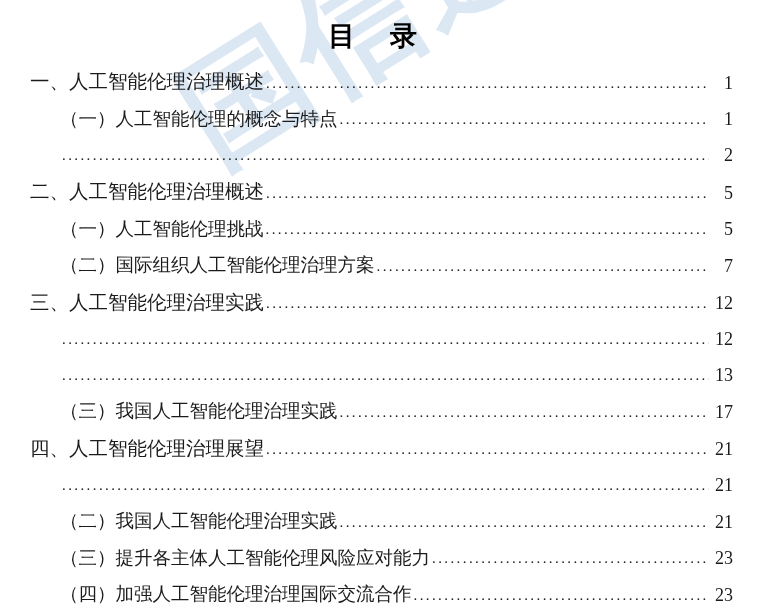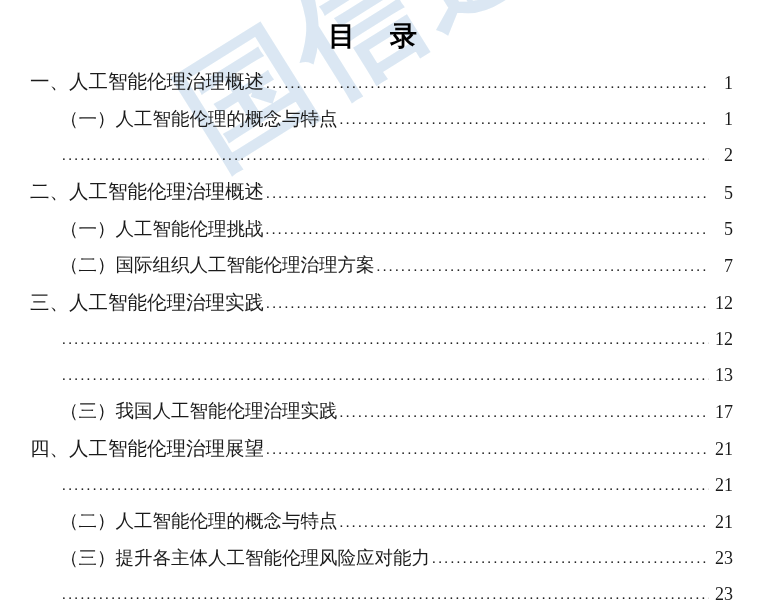--- a/index.html
+++ b/index.html
@@ -170,28 +170,29 @@
       <li class="toc-entry level-1">
         <span class="entry-label">四、人工智能伦理治理展望</span>
         <span class="dots">.......................................................................................................................</span>
         <span class="page-num">21</span>
       </li>
       <li class="toc-entry level-2">
         <span class="dots">.......................................................................................................................</span>
         <span class="page-num">21</span>
       </li>
       <li class="toc-entry level-2">
-        <span class="entry-label">（二）人工智能伦理的概念与特点</span>
+        <span class="entry-label">（二）我国人工智能伦理治理实践</span>
         <span class="dots">.......................................................................................................................</span>
         <span class="page-num">21</span>
       </li>
       <li class="toc-entry level-2">
         <span class="entry-label">（三）提升各主体人工智能伦理风险应对能力</span>
         <span class="dots">.......................................................................................................................</span>
         <span class="page-num">23</span>
       </li>
       <li class="toc-entry level-2">
+        <span class="entry-label">（四）加强人工智能伦理治理国际交流合作</span>
         <span class="dots">.......................................................................................................................</span>
         <span class="page-num">23</span>
       </li>
     </ul>
 
 </div>
 
 </body></html>

